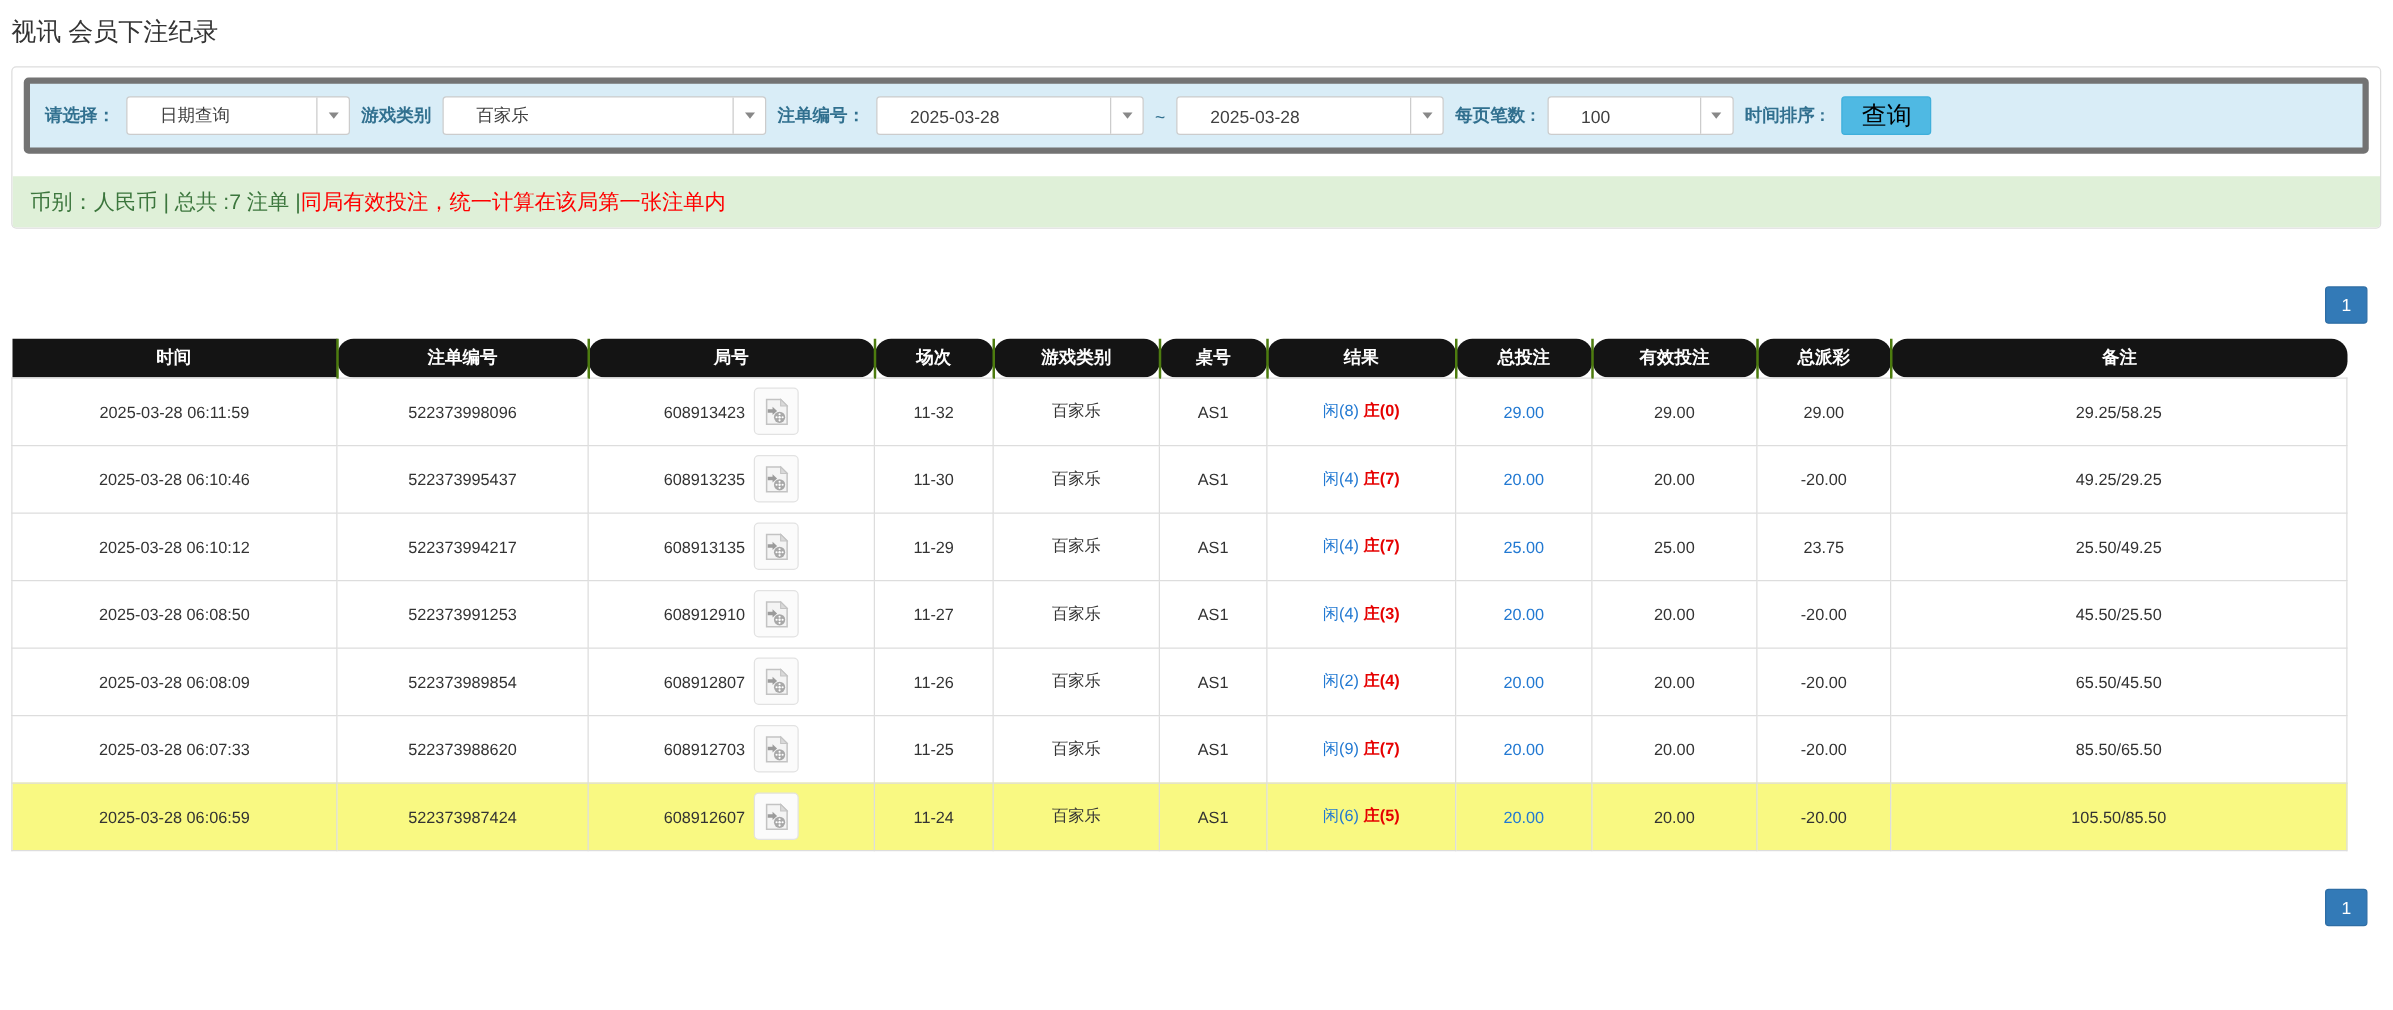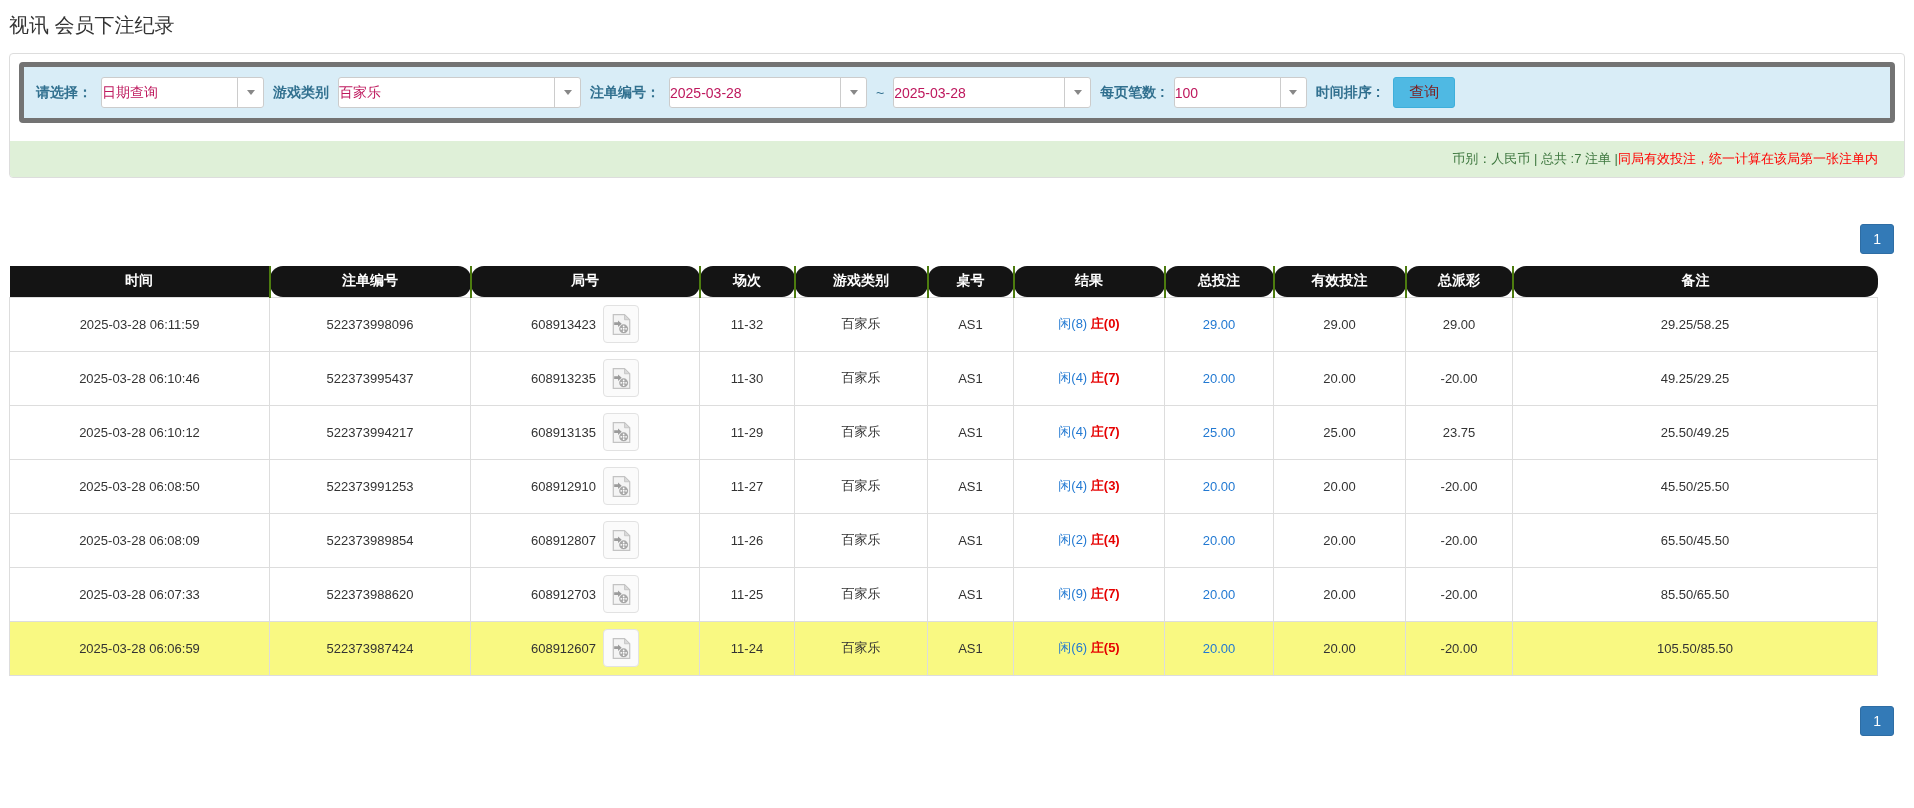--- a/index.html
+++ b/index.html
@@ -22,37 +22,37 @@
   h1.title{font-size:20px;font-weight:500;color:#333;margin:12px 0 14px 0;}
 
   
   .panel{border:1px solid #ddd;border-radius:4px;overflow:hidden;}
   .filter-bar{
     margin:8px 9px 18px 9px;background:#d9edf7;border:5px solid #737373;border-radius:4px;
     padding:10px 12px;display:flex;align-items:center;gap:9px;white-space:nowrap;
   }
   .flabel{font-size:14px;font-weight:bold;color:#31708f;}
   .combo{display:inline-flex;align-items:stretch;background:#fff;border:1px solid #ccc;border-radius:3px;height:31px;}
-  .combo-text{display:flex;align-items:center;padding:0 0;font-size:14px;color:#be185d;}
+  .combo-text{display:flex;align-items:center;padding:0 10px;font-size:14px;color:#404040;margin-left:16px;}
   .combo-caret{width:26px;border-left:1px solid #ccc;display:flex;align-items:center;justify-content:center;}
   .combo-caret::after{content:'';border-left:4px solid transparent;border-right:4px solid transparent;border-top:5px solid #888;}
   .w-query .combo-text{width:135px;}
   .w-game  .combo-text{width:215px;}
   .w-date  .combo-text{width:170px;}
   .w-size  .combo-text{width:105px;}
   .w-sort  .combo-text{width:185px;}
   .tilde{font-size:14px;color:#31708f;}
   .btn-search{
     height:31px;padding:0 15px;margin-left:4px;background:var(--accent-btn);
-    border:1px solid #3eafdb;border-radius:3px;color:#7f1d1d;font-size:15px;cursor:pointer;
+    border:1px solid #3eafdb;border-radius:3px;color:#000000;font-size:20px;cursor:pointer;
     font-family:inherit;
   }
   .filter-note{
-    background:#dff0d8;padding:9px 26px;display:flex;justify-content:flex-end;align-items:center;
-    font-size:13px;
+    background:#dff0d8;padding:9px 14px;display:flex;justify-content:flex-start;align-items:center;
+    font-size:17px;
   }
   .note-left{color:#3c763d;}
   .note-right{color:var(--negative-red);}
 
   
   .pager{text-align:right;padding-right:11px;}
   .pager.top{margin:46px 0 12px 0;}
   .pager.bottom{margin:30px 0 0 0;}
   .page-btn{
     display:inline-block;padding:6px 12px;background:var(--pager-blue);border:1px solid #2e6da4;

